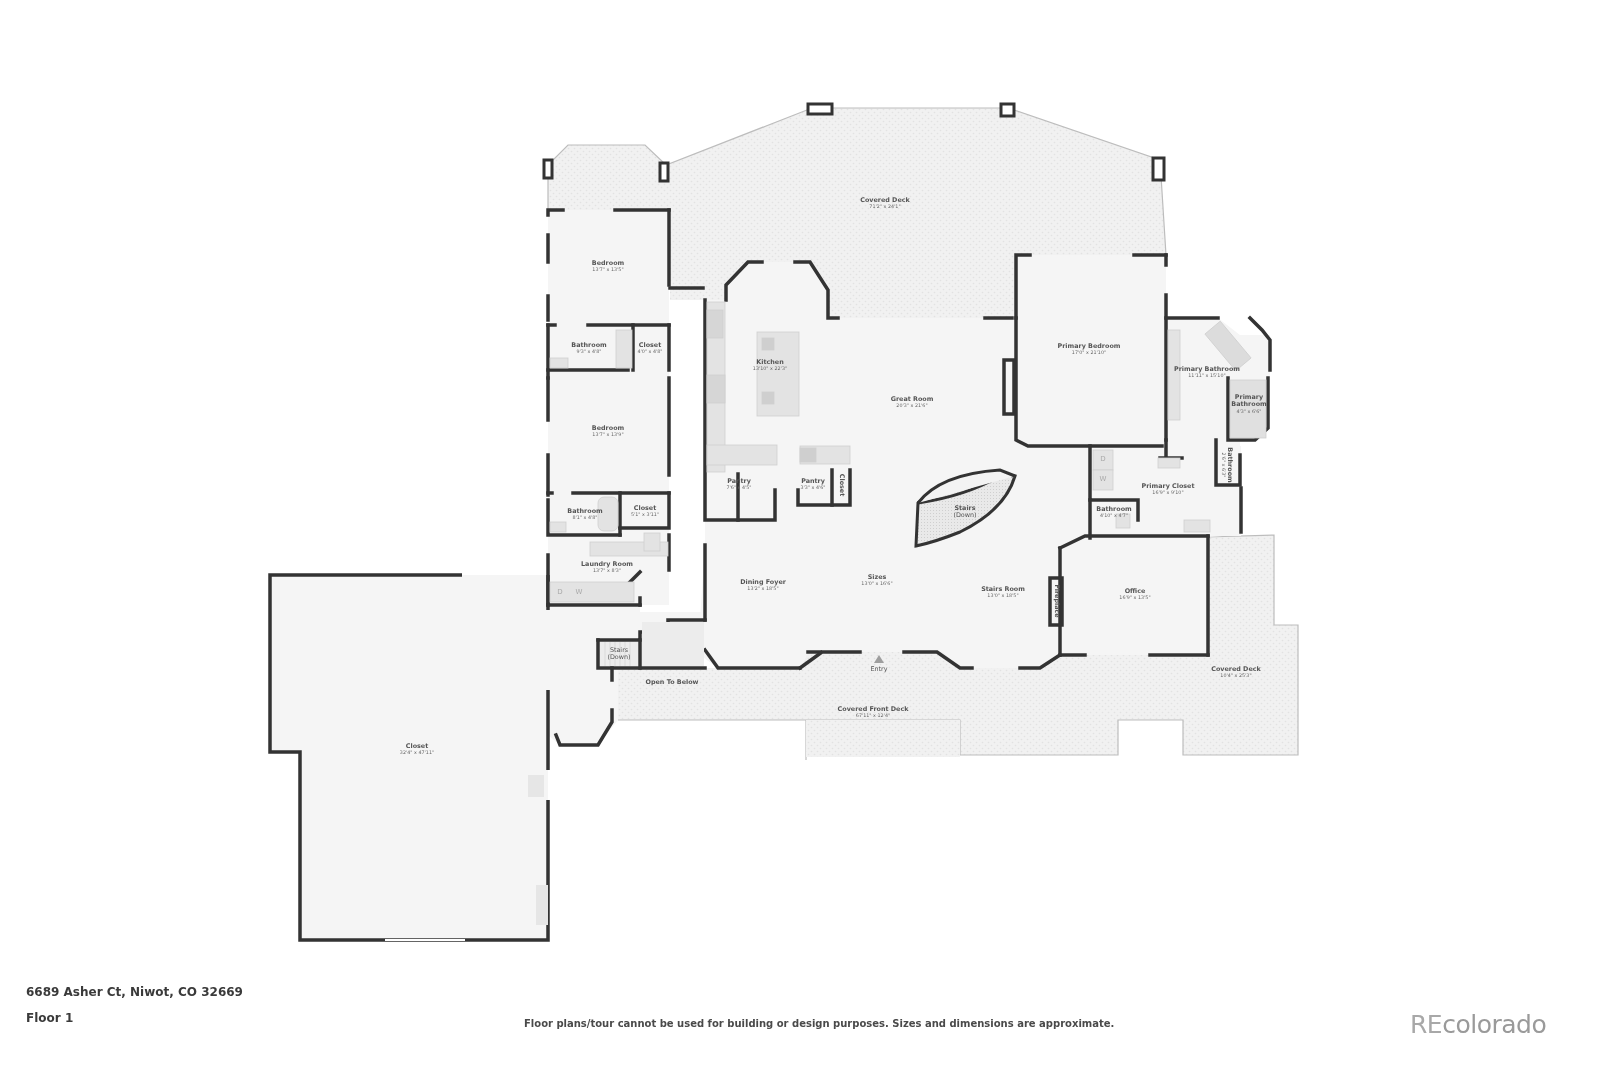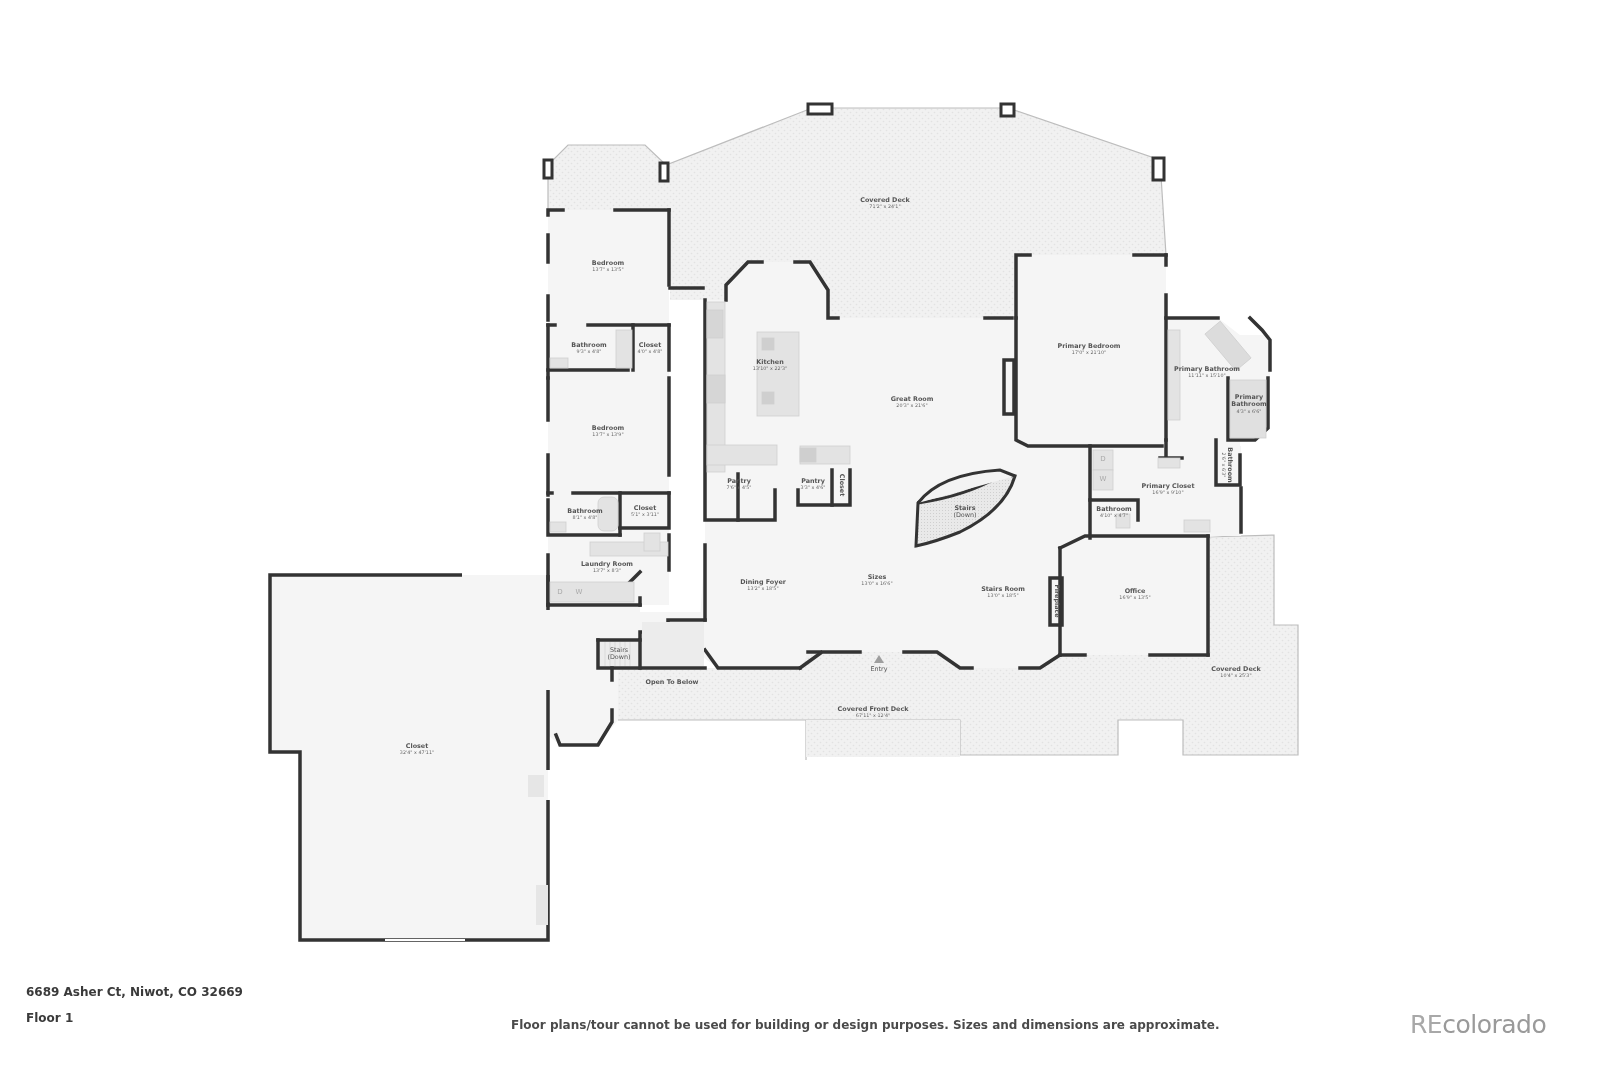--- a/index.html
+++ b/index.html
@@ -4,21 +4,21 @@
 <style>
   html,body{margin:0;padding:0;background:#ffffff;}
   body{width:1600px;height:1066px;position:relative;overflow:hidden;font-family:"DejaVu Sans","Liberation Sans",sans-serif;}
   #plan{position:absolute;left:0;top:0;}
   .lbl{position:absolute;transform:translate(-50%,-50%);text-align:center;white-space:nowrap;color:#555;line-height:1.15;}
   .lbl .n{font-size:6.4px;font-weight:bold;display:block;}
   .lbl .d{font-size:4.8px;display:block;color:#666;}
   .lbl.v{transform:translate(-50%,-50%) rotate(90deg);}
   .addr{position:absolute;left:26px;top:985px;font-size:12px;font-weight:bold;color:#3a3a3a;}
   .floor{position:absolute;left:26px;top:1011px;font-size:12px;font-weight:bold;color:#3a3a3a;text-align:center;}
-  .disc{position:absolute;left:511px;top:1018px;font-size:12px;font-weight:bold;color:#4a4a4a;}
+  .disc{position:absolute;left:524px;top:1018px;font-size:10px;font-weight:bold;color:#4a4a4a;}
   .brand{position:absolute;left:1410px;top:1010px;font-size:25px;color:#9a9a9a;letter-spacing:-0.5px;}
   .brand .re{color:#a8a8a8;}
 </style>
 </head>
 <body>
 
 <svg id="plan" width="1600" height="1066" viewBox="0 0 1600 1066" xmlns="http://www.w3.org/2000/svg">
   <defs>
     <pattern id="deck" width="6" height="6" patternUnits="userSpaceOnUse">
       <rect width="6" height="6" fill="#f1f1f1"></rect>

